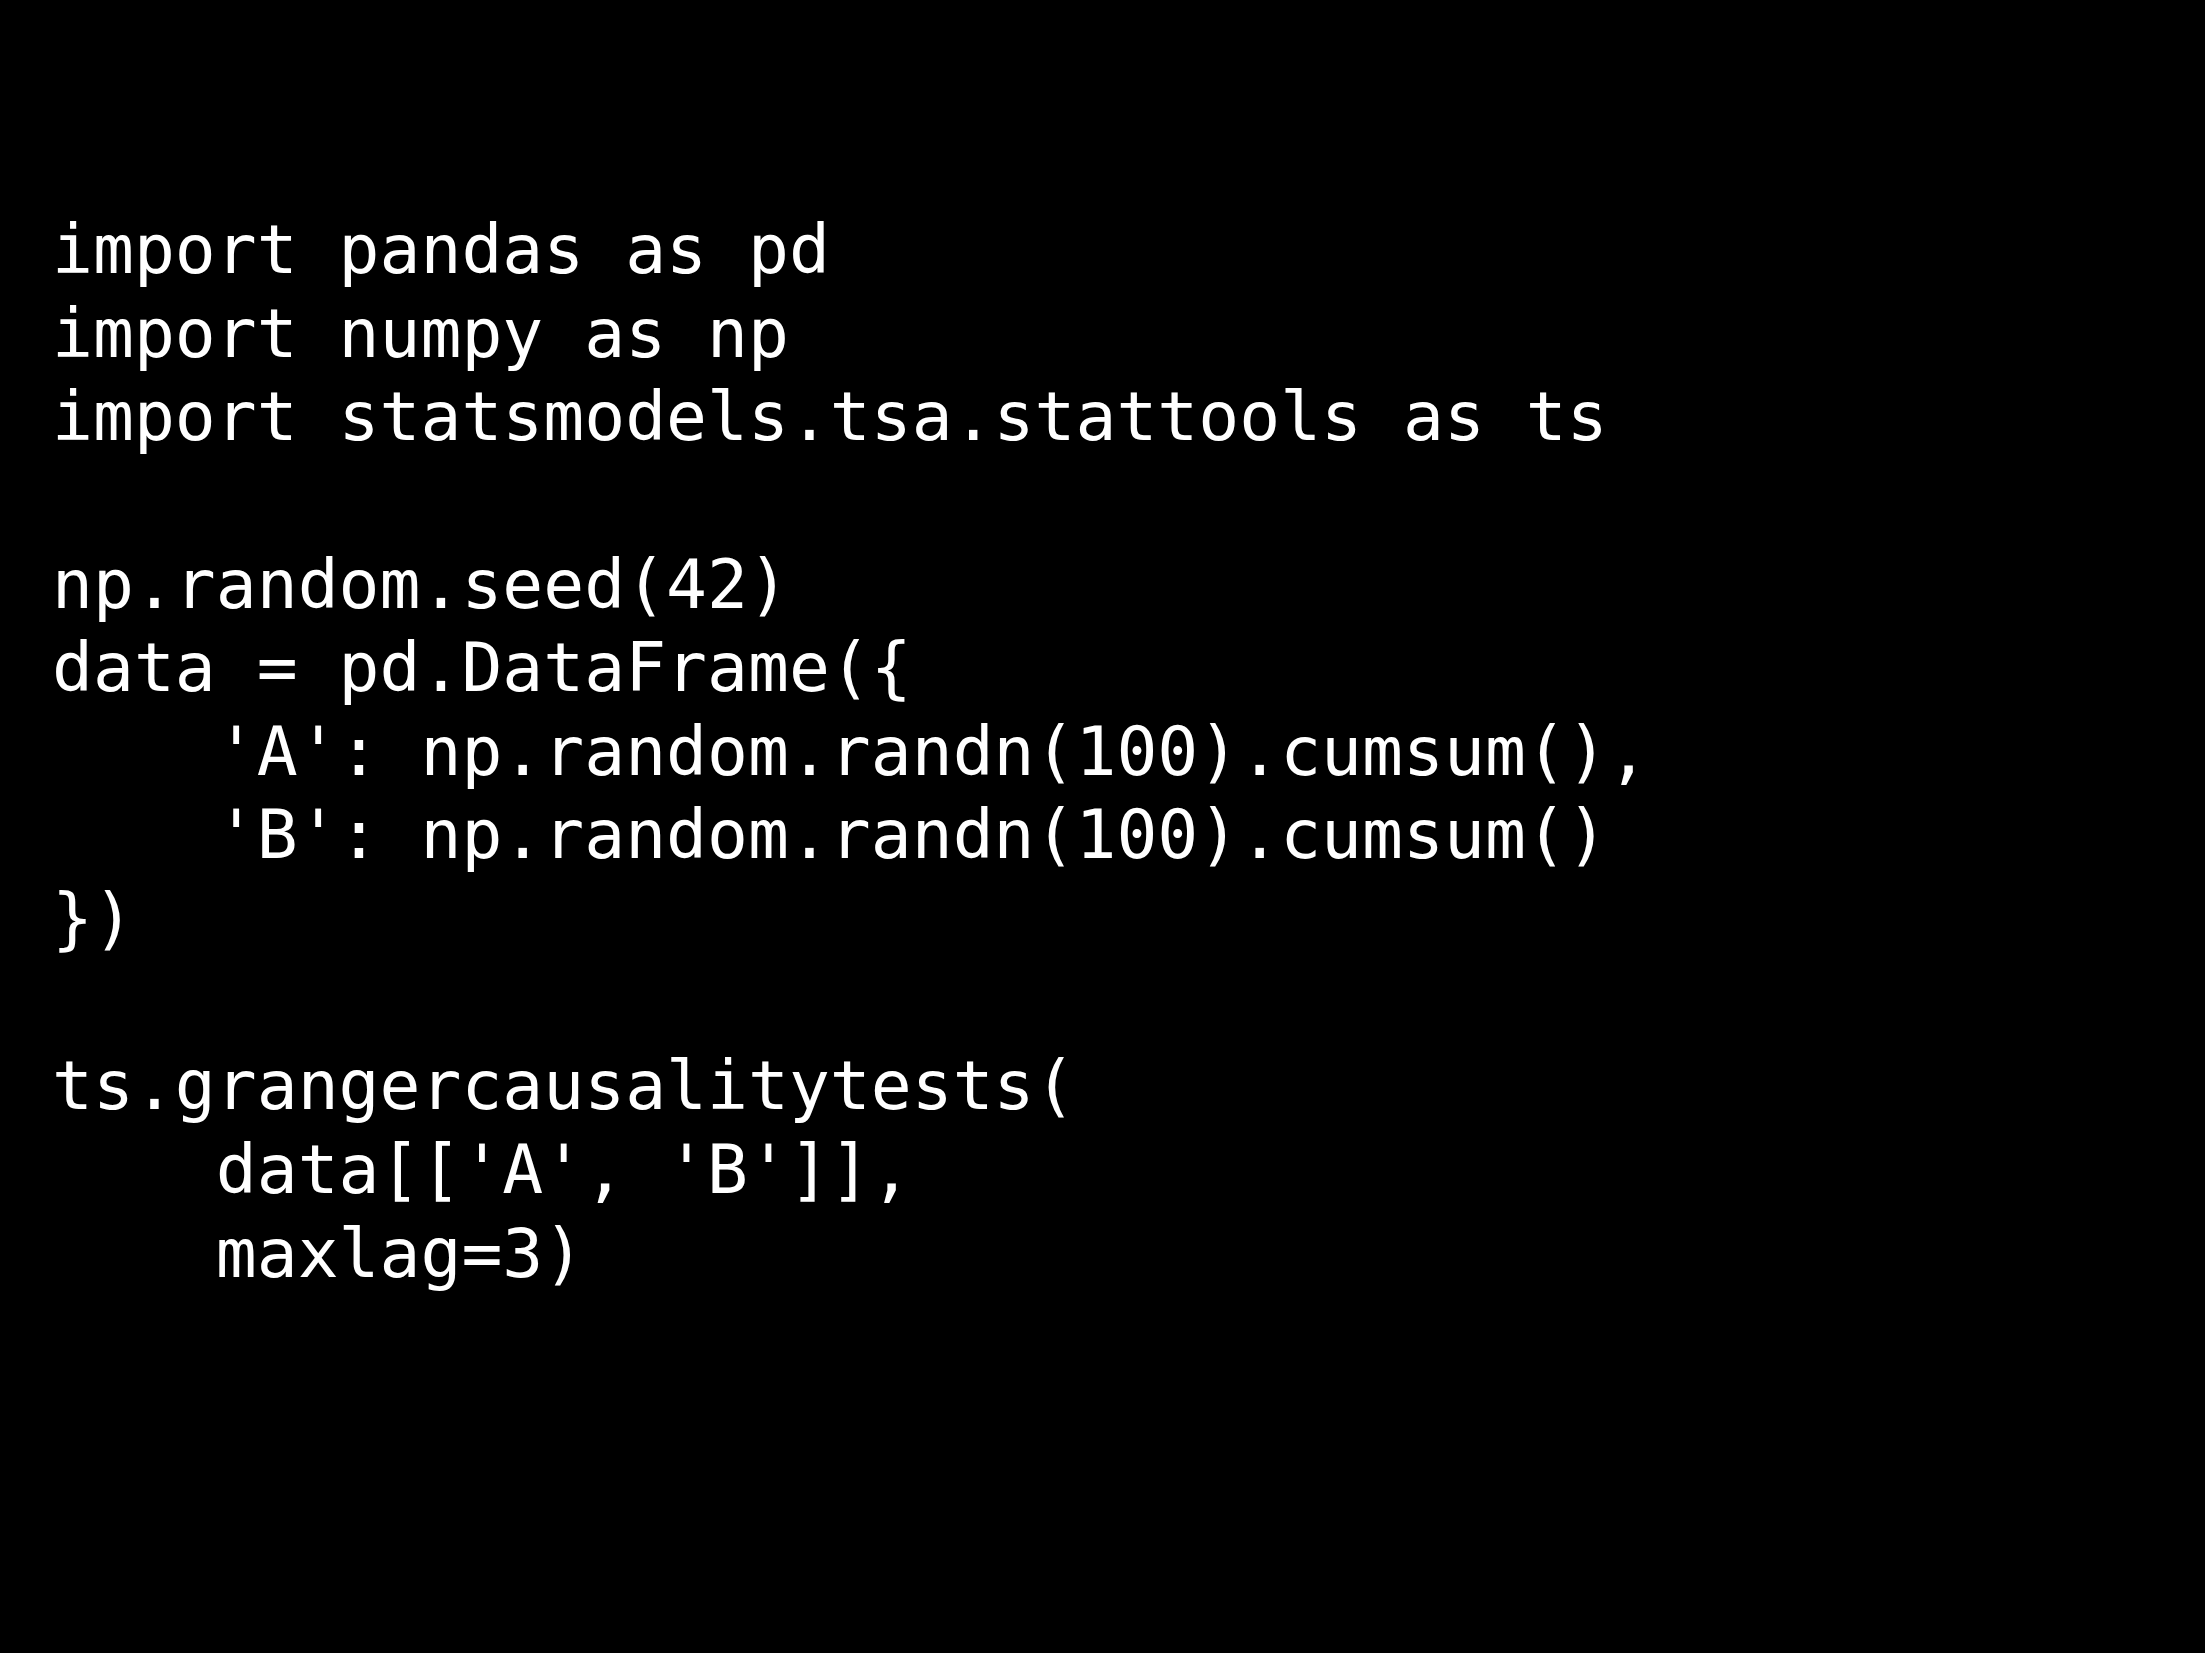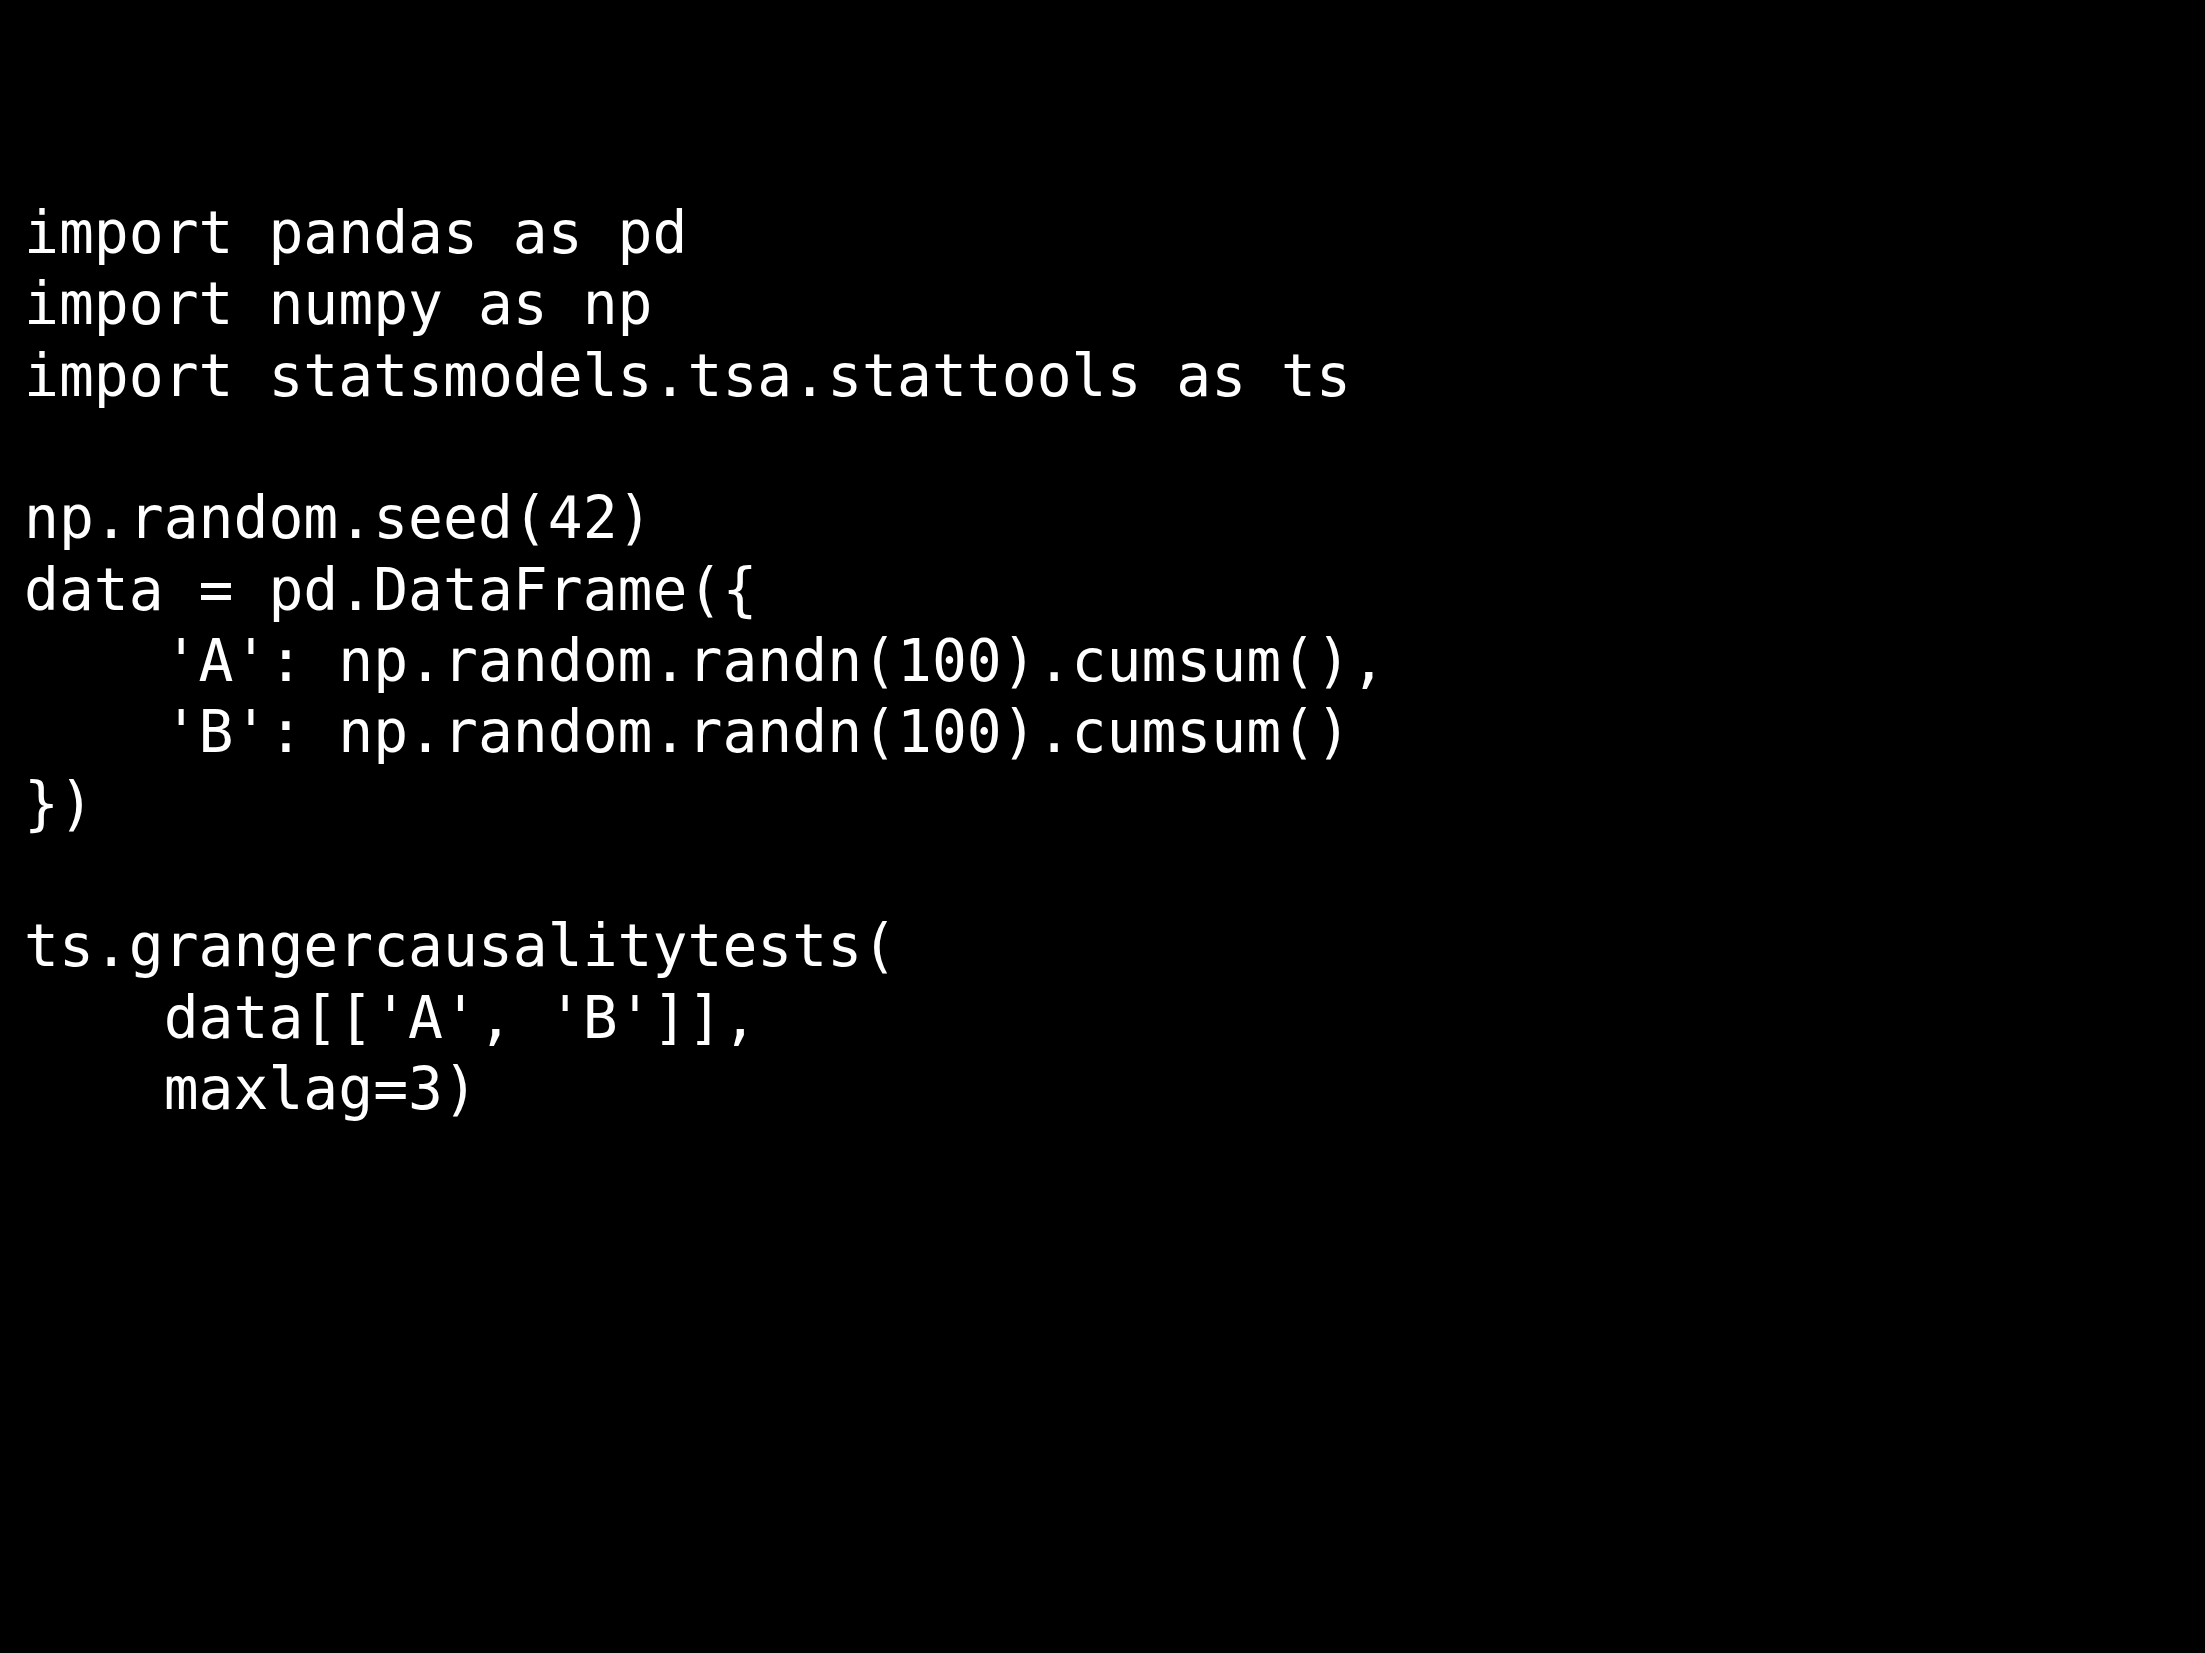--- a/index.html
+++ b/index.html
@@ -5,25 +5,25 @@
   html, body {
     margin: 0;
     padding: 0;
     width: 2205px;
     height: 1654px;
     background: #000000;
     overflow: hidden;
   }
   .code-block {
     font-family: "Menlo", "Consolas", "DejaVu Sans Mono", "Courier New", monospace;
-    font-size: 58px;
+    font-size: 68px;
     line-height: 1.23;
     color: #ffffff;
     white-space: pre;
-    padding: 140px 40px 0 24px;
+    padding: 140px 40px 0 52px;
     letter-spacing: 0px;
   }
 </style>
 </head>
 <body>
 
 <pre class="code-block">import pandas as pd
 import numpy as np
 import statsmodels.tsa.stattools as ts
 

